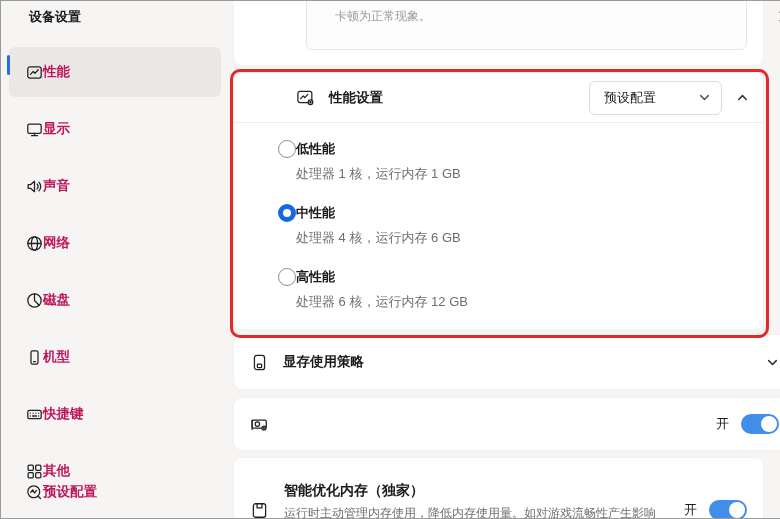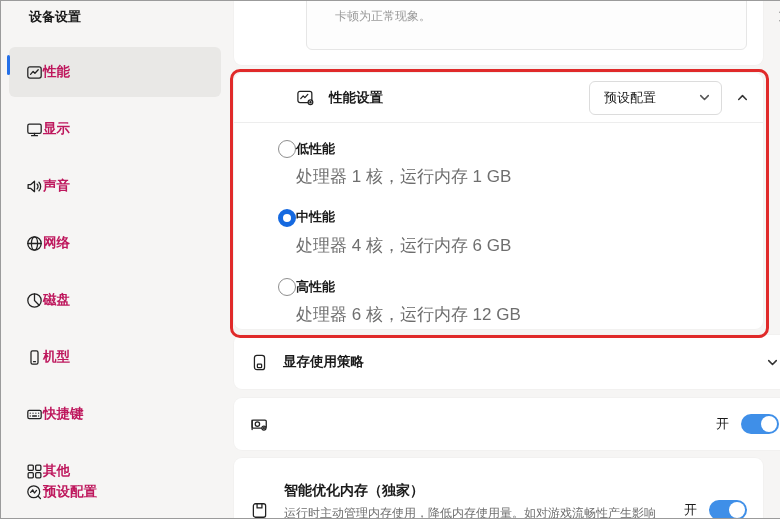--- a/index.html
+++ b/index.html
@@ -54,21 +54,21 @@
   .collapse-chev{margin-left:14px;cursor:pointer;}
   .collapse-chev svg{stroke:#333;}
   .divider{height:1px;background:#ededed;}
 
   .options{padding:17px 16px 0 44px;}
   .option{display:flex;margin-bottom:21px;cursor:pointer;}
   .radio{width:18px;height:18px;border-radius:50%;box-sizing:border-box;background:#fff;
          border:1.5px solid #8f8f8f;flex:none;margin-top:0;}
   .option.selected .radio{border:5px solid #1569e0;}
   .opt-label{font-size:13px;font-weight:600;color:#1a1a1a;line-height:18px;}
-  .opt-desc{font-size:17px;color:#6e6e6e;margin-top:7px;}
+  .opt-desc{font-size:13px;color:#6e6e6e;margin-top:7px;}
 
   .card-row{display:flex;align-items:center;padding:0 16px;}
   .card-vram{top:334px;height:54px;}
   .card-gpu{top:397px;height:52px;}
   .card-mem{top:457px;height:96px;padding:8px 16px 0;box-sizing:border-box;display:flex;align-items:center;}
   .card-vram.card-row .chev,.right-chev{margin-left:auto;}
   .right-chev svg{stroke:#333;}
   .toggle-wrap{display:flex;align-items:center;gap:12px;margin-left:auto;}
   .toggle-label{font-size:13px;color:#1a1a1a;}
   .toggle{width:38px;height:20px;border-radius:10px;background:#c9c9c9;position:relative;
@@ -223,21 +223,21 @@
         <div class="option">
     <span class="radio"></span>
     <span>
       <span class="opt-label" style="display:block;">低性能</span>
       <span class="opt-desc" style="display:block;">处理器 1 核，运行内存 1 GB</span>
     </span>
   </div>
         <div class="option selected">
     <span class="radio"></span>
     <span>
-      <span class="opt-label" style="display:block;font-family:Liberation Mono, monospace;">中性能</span>
+      <span class="opt-label" style="display:block;">中性能</span>
       <span class="opt-desc" style="display:block;">处理器 4 核，运行内存 6 GB</span>
     </span>
   </div>
         <div class="option">
     <span class="radio"></span>
     <span>
       <span class="opt-label" style="display:block;">高性能</span>
       <span class="opt-desc" style="display:block;">处理器 6 核，运行内存 12 GB</span>
     </span>
   </div>

